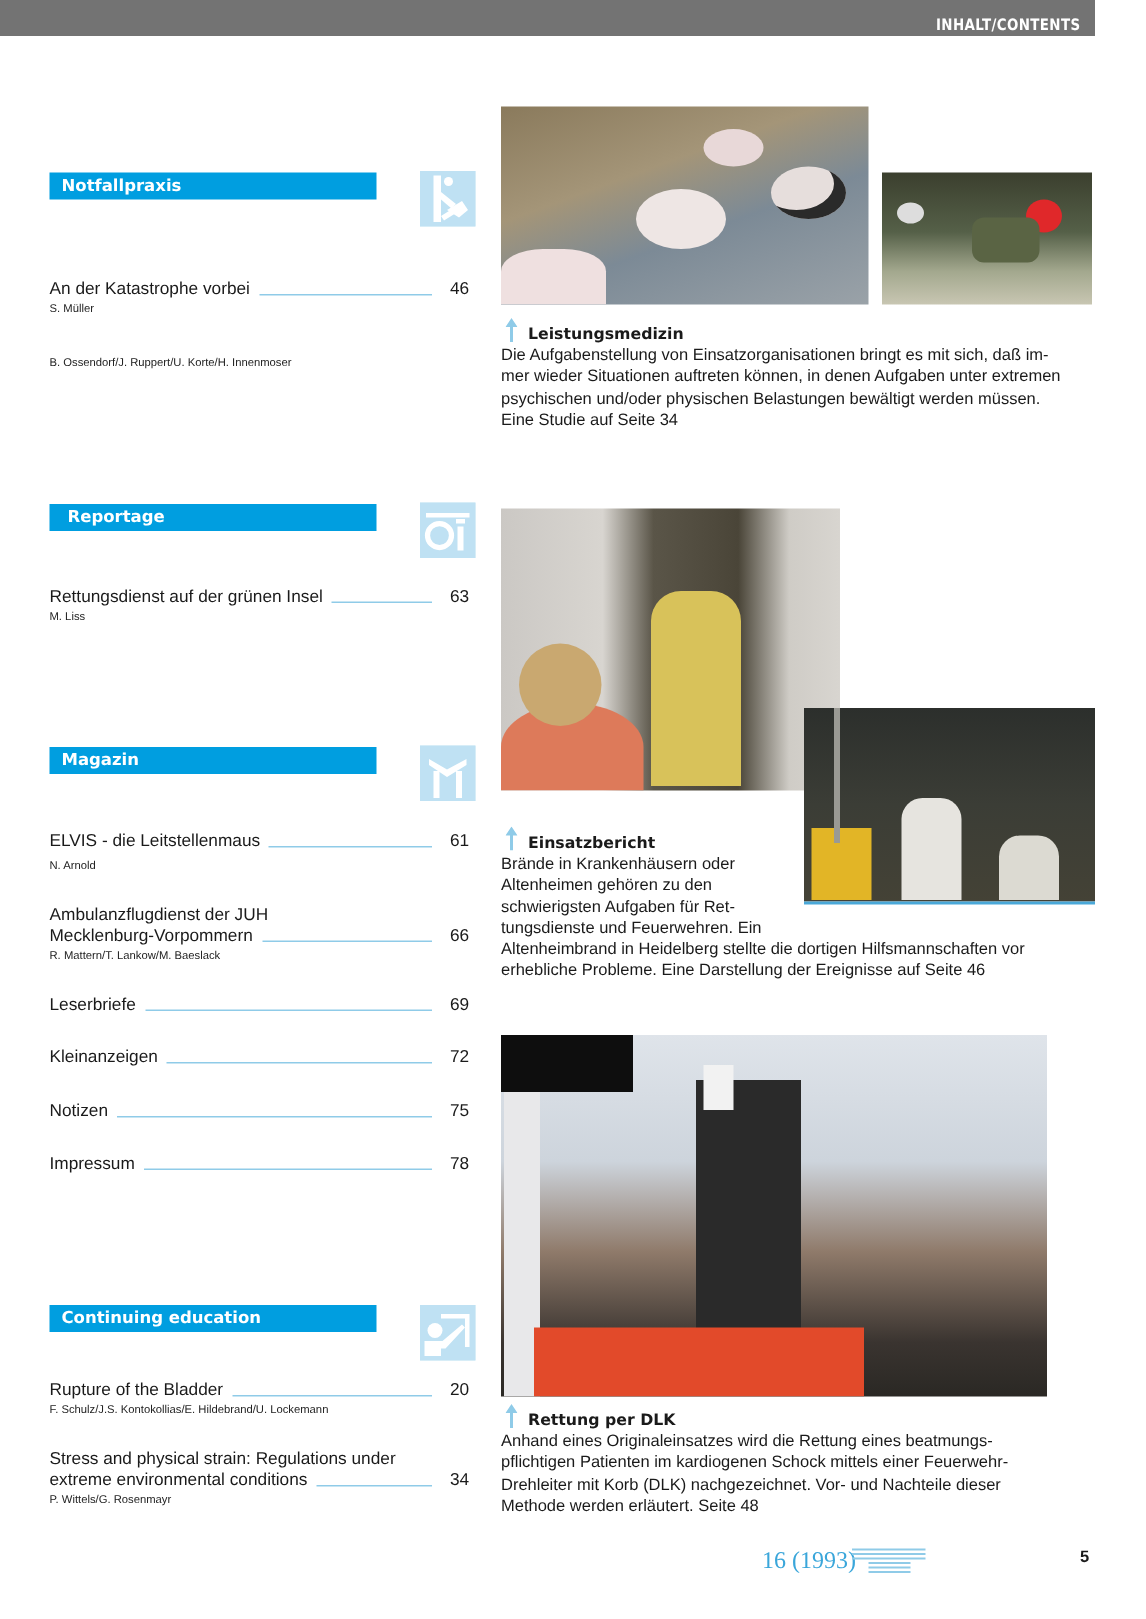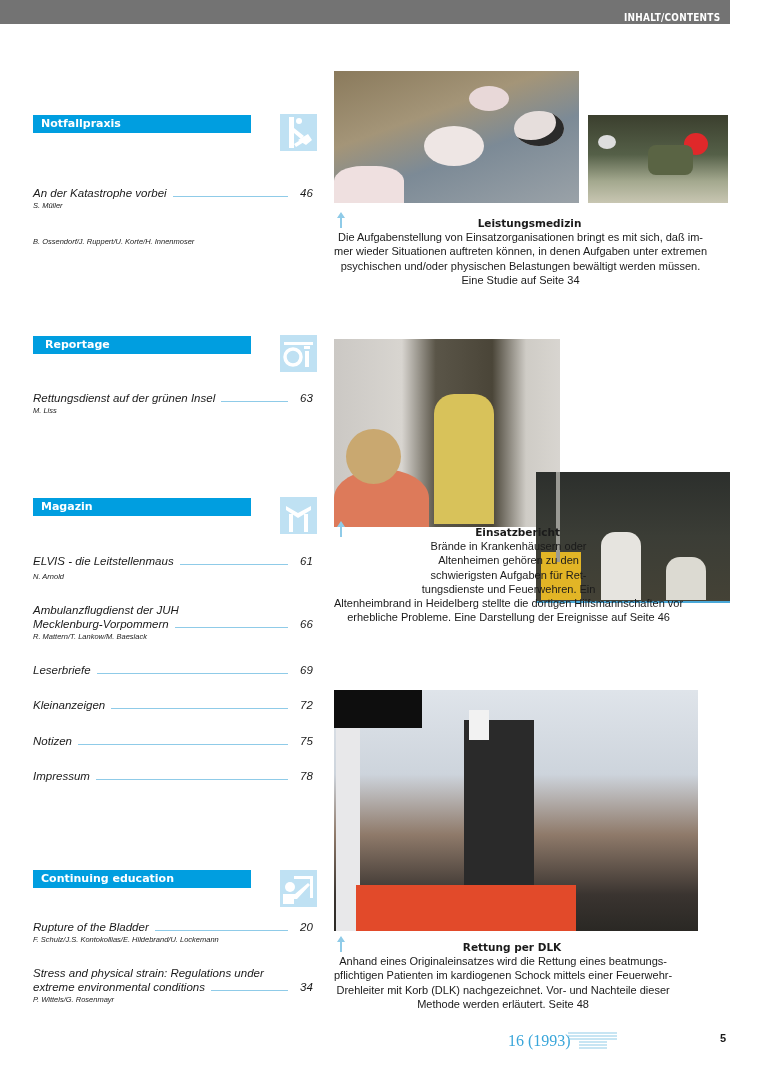--- a/index.html
+++ b/index.html
@@ -24,34 +24,34 @@
       background: #009ee0; color: #fff; font-weight: bold; font-size: 11px;
       line-height: 18px; padding-left: 8px; box-sizing: border-box;
       font-family: "DejaVu Sans", sans-serif;
     }
     .section-icon {
       position: absolute; left: 280px; width: 37px; height: 37px;
       background: #bfe1f3;
     }
     .section-icon svg { width: 37px; height: 37px; display: block; }
 
-    .toc-entry { position: absolute; left: 33px; width: 285px; font-style: italic; }
+    .toc-entry { position: absolute; left: 33px; width: 285px; }
     .toc-line {
       display: flex; align-items: flex-end; font-size: 11.5px; line-height: 14px;
     }
     .toc-title { white-space: nowrap; }
     .toc-leader {
       flex: 1; border-bottom: 1px solid #8fcbe8; margin: 0 12px 3px 6px; min-width: 20px;
     }
     .toc-page { width: 18px; text-align: left; }
     .toc-title-block { font-size: 11.5px; line-height: 14px; }
     .toc-author { font-size: 7.5px; line-height: 10px; margin-top: 1px; color: #222; }
 
     .photo { position: absolute; overflow: hidden; }
-    .caption { position: absolute; left: 334px; font-size: 11px; line-height: 14.2px; color: #1a1a1a; text-align: center; }
+    .caption { position: absolute; left: 334px; font-size: 11px; line-height: 14.2px; color: #1a1a1a; }
     .caption-head { font-weight: bold; font-family: "DejaVu Sans", sans-serif; font-size: 10.5px; padding-left: 18px; position: relative; }
     .caption-arrow { position: absolute; left: 3px; top: -4px; width: 8px; height: 16px; }
 
     .footer-issue { position: absolute; left: 508px; top: 1032px; color: #3aa6da; font-size: 16px; font-family: "Liberation Serif", serif; }
     .footer-logo { position: absolute; left: 567px; top: 1031px; width: 52px; height: 18px; }
     .footer-page { position: absolute; left: 720px; top: 1032px; font-weight: bold; font-size: 11px; }
   </style>
 </head>
 <body>
 
@@ -222,21 +222,21 @@
 <div class="caption" style="top:216px;">
   <div class="caption-head"><svg class="caption-arrow" viewBox="0 0 8 16">
         <path d="M4 0 L8 6 L5 6 L5 16 L3 16 L3 6 L0 6Z" fill="#8fcbe8"></path>
       </svg><span>Leistungsmedizin</span></div>
   <div>Die Aufgabenstellung von Einsatzorganisationen bringt es mit sich, daß im-</div>
   <div>mer wieder Situationen auftreten können, in denen Aufgaben unter extremen</div>
   <div>psychischen und/oder physischen Belastungen bewältigt werden müssen.</div>
   <div>Eine Studie auf Seite 34</div>
 </div>
 
-<div class="caption" style="top:525px;">
+<div class="caption" style="top:555px;">
   <div class="caption-head"><svg class="caption-arrow" viewBox="0 0 8 16">
         <path d="M4 0 L8 6 L5 6 L5 16 L3 16 L3 6 L0 6Z" fill="#8fcbe8"></path>
       </svg><span>Einsatzbericht</span></div>
   <div>Brände in Krankenhäusern oder</div>
   <div>Altenheimen gehören zu den</div>
   <div>schwierigsten Aufgaben für Ret-</div>
   <div>tungsdienste und Feuerwehren. Ein</div>
   <div>Altenheimbrand in Heidelberg stellte die dortigen Hilfsmannschaften vor</div>
   <div>erhebliche Probleme. Eine Darstellung der Ereignisse auf Seite 46</div>
 </div>

